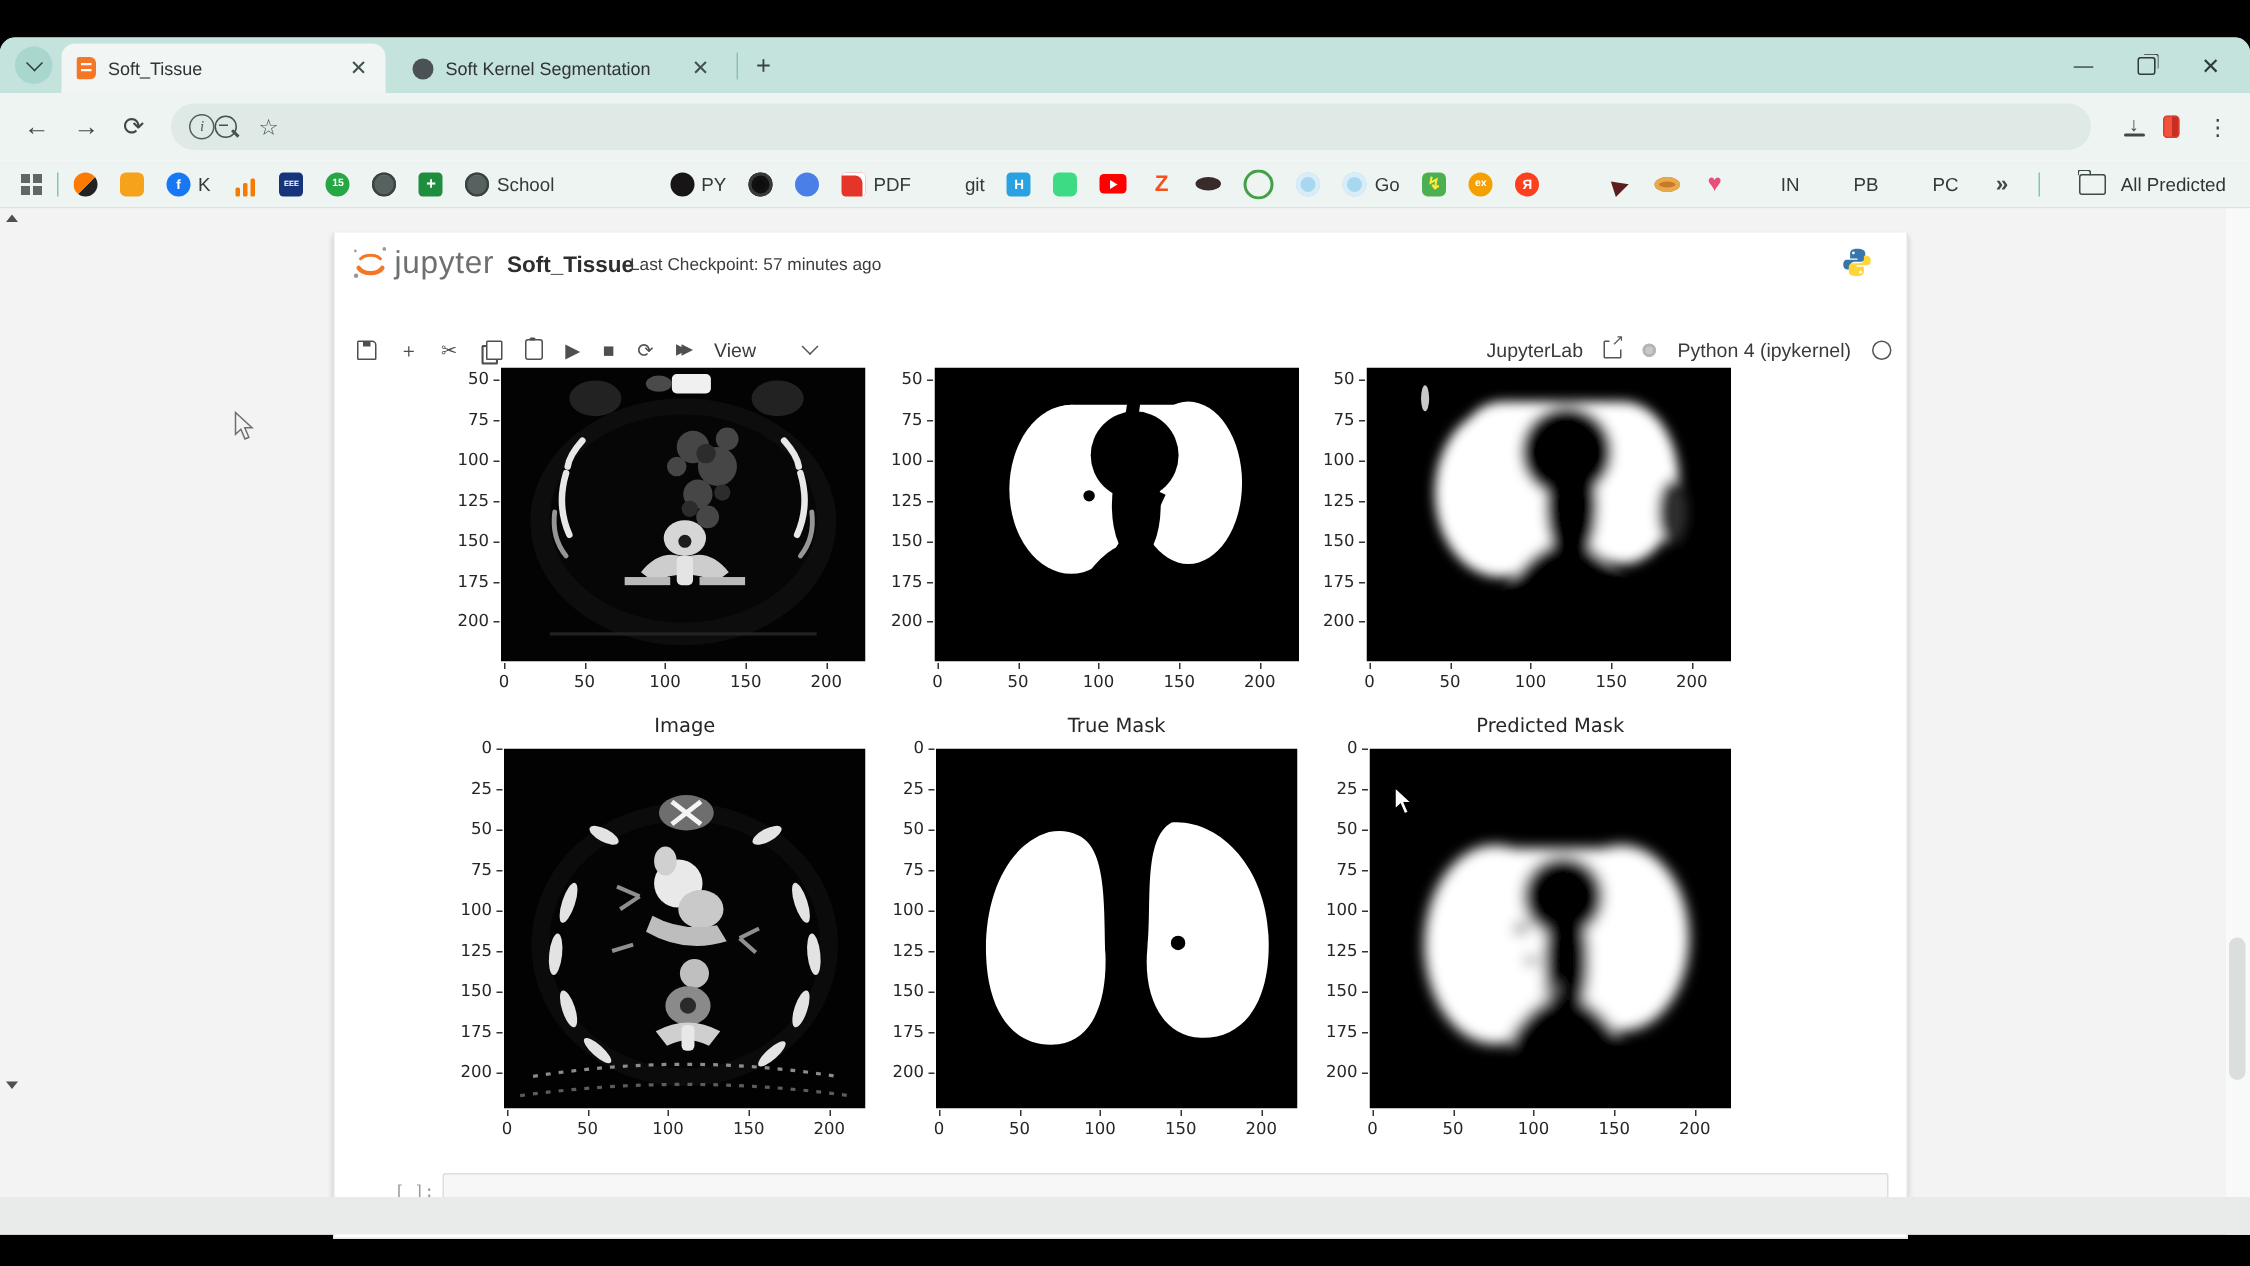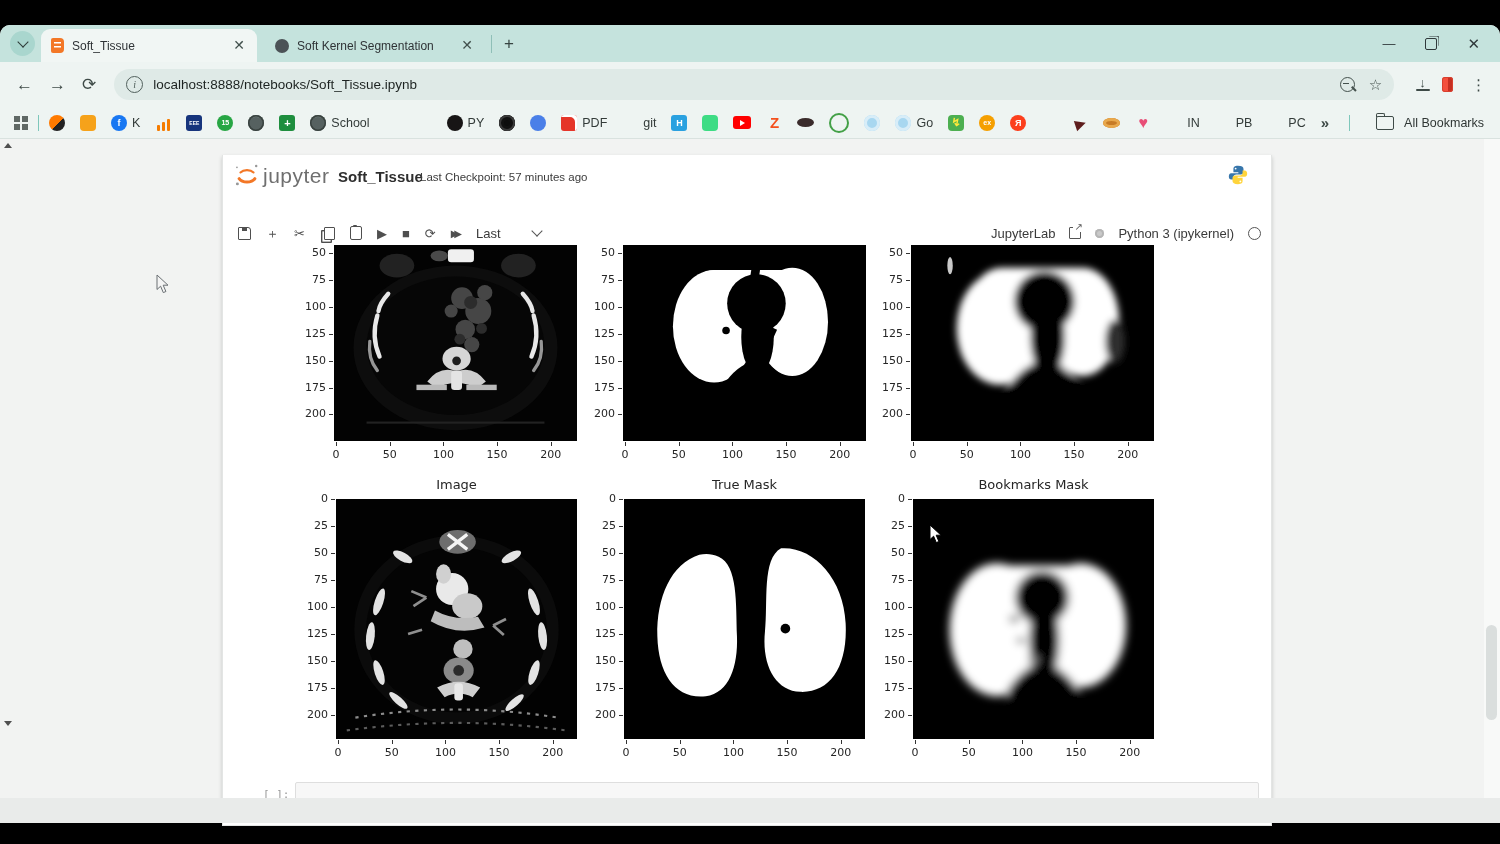--- a/index.html
+++ b/index.html
@@ -147,21 +147,20 @@
         <span style="font-size:15px;">✕</span>
       </div>
     </div>
 
     <div id="nav-row">
       <span class="nav-btn">←</span>
       <span class="nav-btn">→</span>
       <span class="nav-btn">⟳</span>
       <div id="omnibox">
         <span id="site-info">i</span>
-        <span id="url-text">localhost:8888/notebooks/Soft_Tissue.ipynb</span>
         <span id="zoom-out-icon"></span>
         <span class="omni-ic">☆</span>
       </div>
       <span id="dl-icon"></span>
       <span id="ext-badge"></span>
       <span id="menu-dots">⋮</span>
     </div>
 
     <div id="bookmarks-row">
       <span id="apps-grid"></span>
@@ -280,21 +279,21 @@
           </div>
           <div class="bookmark-item">
             <span class="bm-ic ic-g">G</span>
             <span>PC</span>
           </div>
         </div>
       <div id="bm-right">
         <span id="bm-overflow">»</span>
         <span class="bm-sep"></span>
         <span id="folder-icon"></span>
-        <span id="all-bookmarks-label">All Bookmarks</span>
+        <span id="all-bookmarks-label">All Predicted</span>
       </div>
     </div>
 
     <div id="page">
       <div id="nb-panel">
 
         <svg id="jp-logo" viewBox="0 0 32 32">
           <path d="M7,19 a10,7 0 0 0 18,0" fill="none" stroke="#f37726" stroke-width="3.4" stroke-linecap="round"></path>
           <path d="M8.5,12 a9,6 0 0 1 15,0" fill="none" stroke="#f37726" stroke-width="2.4" stroke-linecap="round"></path>
           <circle cx="5" cy="25" r="1.7" fill="#989898"></circle>
@@ -315,27 +314,27 @@
         <div id="jp-toolbar">
           <span class="tb-ic tb-floppy"></span>
           <span class="tb-ic">＋</span>
           <span class="tb-ic">✂</span>
           <span class="tb-ic tb-copy"></span>
           <span class="tb-ic tb-paste"></span>
           <span class="tb-ic">▶</span>
           <span class="tb-ic">■</span>
           <span class="tb-ic">⟳</span>
           <span class="tb-ic tb-ffwd">▶▶</span>
-          <span id="cell-type">Last</span>
+          <span id="cell-type">View</span>
           <span class="chev"></span>
           <div id="jp-toolbar-right">
             <span>JupyterLab</span>
             <span id="extlink-icon"></span>
             <span id="settings-dot"></span>
-            <span>Python 3 (ipykernel)</span>
+            <span>Python 4 (ipykernel)</span>
             <span id="kernel-busy-icon"></span>
           </div>
         </div>
 
         <div class="plot" id="plot-r1c1" style="left: 111px; top: 90px; width: 243px; height: 196px;">
           <svg viewBox="0 43 224 181" preserveAspectRatio="none">
             <rect x="0" y="43" width="224" height="181" fill="#030303"></rect>
             <ellipse cx="112" cy="138" rx="94" ry="76" fill="#0d0d0d"></ellipse>
             <ellipse cx="112" cy="136" rx="82" ry="64" fill="#060606"></ellipse>
             <ellipse cx="58" cy="62" rx="16" ry="11" fill="#2b2b2b" opacity=".8"></ellipse>
@@ -639,21 +638,21 @@
             <div class="xtick" style="left: -15px; top: 247px;">0</div>
             <div class="xmark" style="left: 2px; top: 241px;"></div>
             <div class="xtick" style="left: 38.7px; top: 247px;">50</div>
             <div class="xmark" style="left: 55.7px; top: 241px;"></div>
             <div class="xtick" style="left: 92.4px; top: 247px;">100</div>
             <div class="xmark" style="left: 109.4px; top: 241px;"></div>
             <div class="xtick" style="left: 146.1px; top: 247px;">150</div>
             <div class="xmark" style="left: 163.1px; top: 241px;"></div>
             <div class="xtick" style="left: 199.8px; top: 247px;">200</div>
             <div class="xmark" style="left: 216.8px; top: 241px;"></div>
-            <div class="plot-title">Bookmarks Mask</div>
+            <div class="plot-title">Predicted Mask</div>
           </div>
 
         <div id="empty-cell-prompt">[ ]:</div>
         <div id="empty-cell-input"></div>
       </div>
     </div>
 
     <div id="page-scrollbar"></div>
     <div class="sb-arrow" id="sb-up"></div>
     <div class="sb-arrow" id="sb-down"></div>

